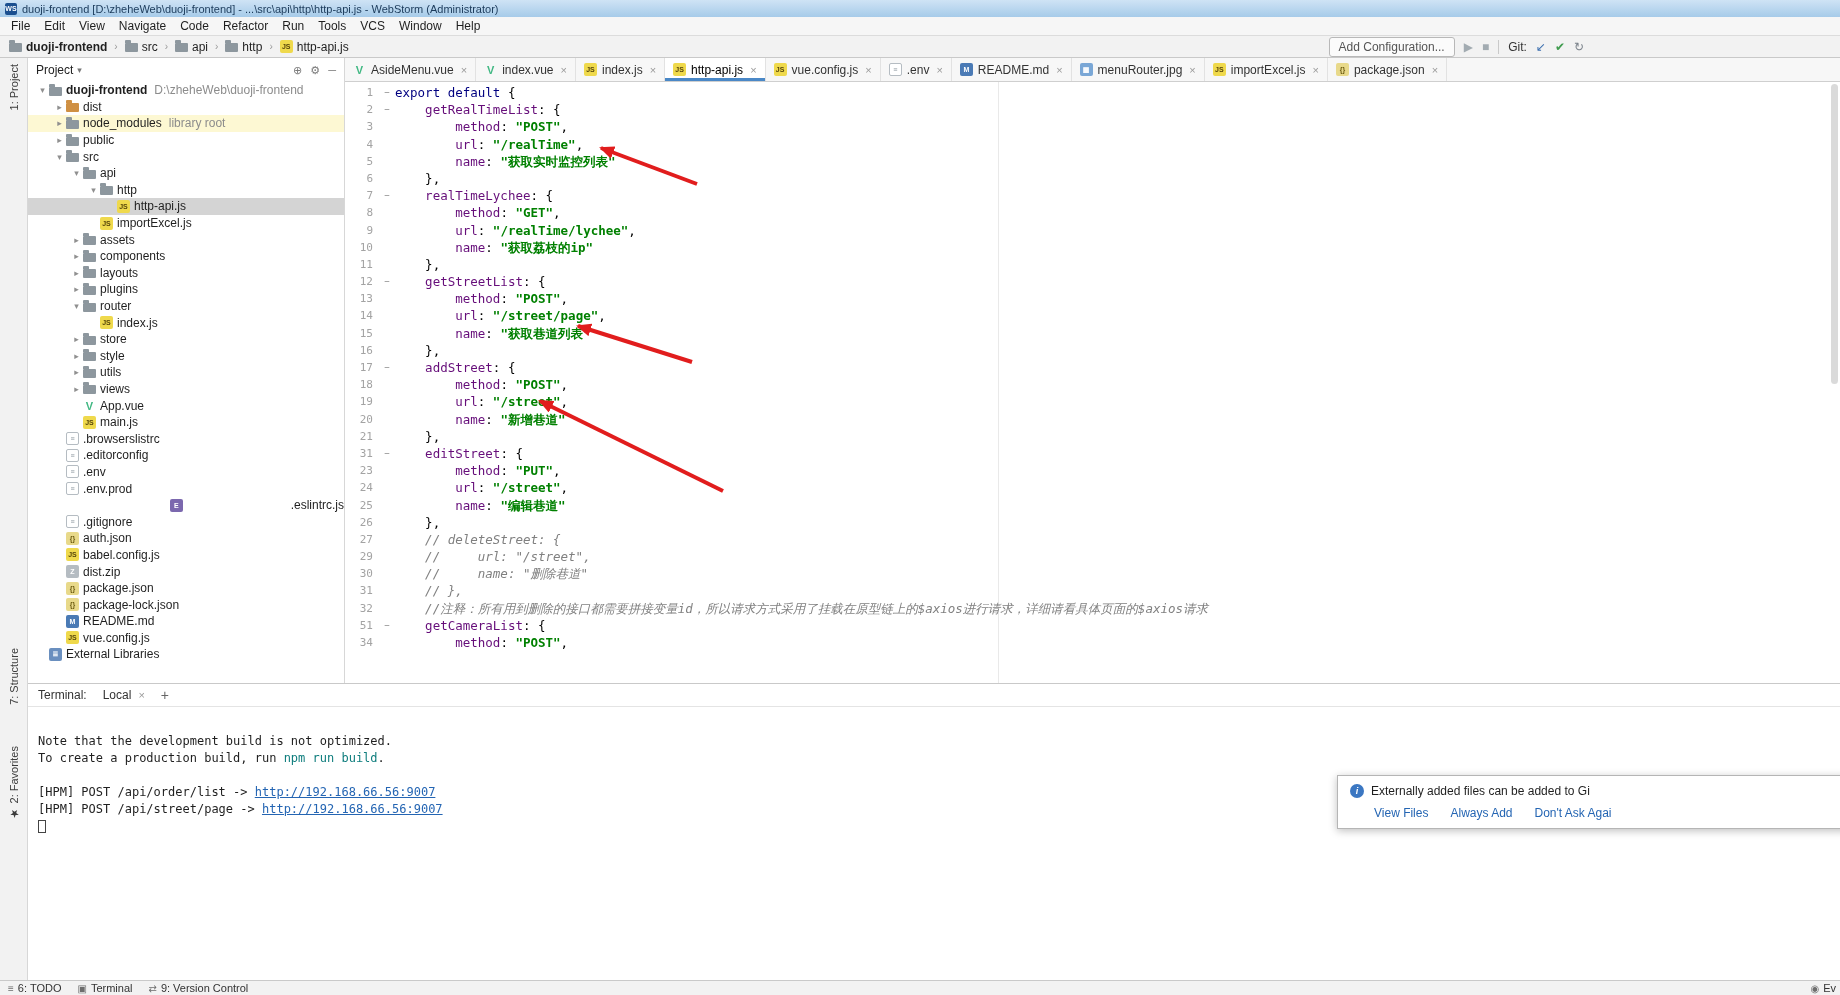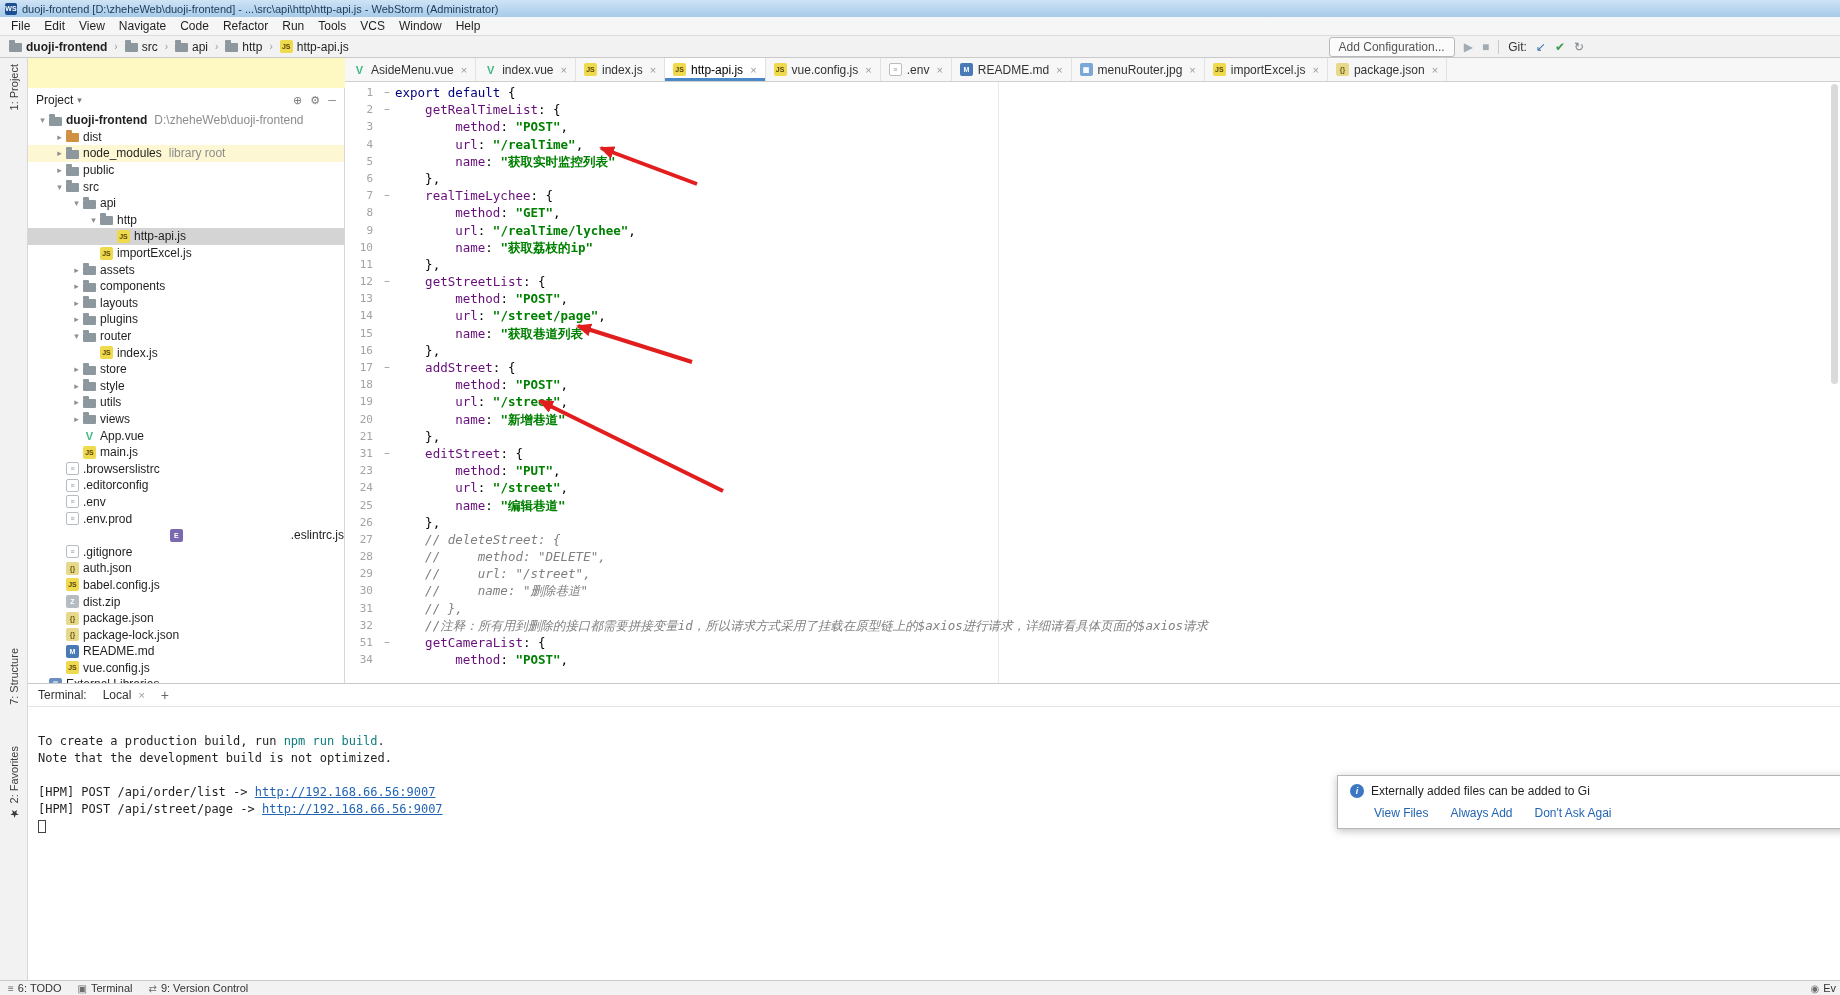--- a/index.html
+++ b/index.html
@@ -1,18 +1,18 @@
 <!DOCTYPE html>
 <html><head>
 <meta charset="utf-8">
 <style>
   * { margin:0; padding:0; box-sizing:border-box; }
   html,body { width:1840px; height:995px; }
   body { font-family:"Liberation Sans",sans-serif; font-size:12px; color:#1f1f1f; background:#fff; }
-  #root { position:relative; width:1840px; height:995px; overflow:hidden; background:#fef9c3; }
+  #root { position:relative; width:1840px; height:995px; overflow:hidden; background:#000000; }
 
   
   .titlebar { height:17px; background:linear-gradient(#cfe3f5,#a6cbe9); display:flex; align-items:center; gap:5px; padding:0 5px; font-size:11px; color:#1b3a5a; }
   .app-icon { width:12px; height:12px; background:#1b4f8f; color:#fff; font-size:7px; font-weight:bold; display:inline-flex; align-items:center; justify-content:center; border-radius:2px; }
 
   
   .menubar { height:19px; background:#f6f6f6; border-bottom:1px solid #dcdcdc; display:flex; align-items:center; padding-left:4px; }
   .menu-item { padding:1px 7px; cursor:default; }
 
   
@@ -31,21 +31,21 @@
   .workspace { display:flex; height:922px; }
   .strip { width:28px; background:#f2f2f2; border-right:1px solid #d7d7d7; display:flex; flex-direction:column; justify-content:space-between; align-items:center; padding:6px 0 60px; }
   .strip-top, .strip-bottom { display:flex; flex-direction:column; align-items:center; }
   .strip-bottom { gap:42px; margin-bottom:100px; }
   .strip-label { writing-mode:vertical-rl; transform:rotate(180deg); font-size:11px; color:#3c3c3c; cursor:pointer; white-space:nowrap; }
 
   .right-col { flex:1; display:flex; flex-direction:column; min-width:0; }
   .main-split { height:625px; display:flex; min-width:0; }
 
   
-  .project-panel { width:317px; border-right:1px solid #d7d7d7; background:#fff; display:flex; flex-direction:column;margin-top:30px; }
+  .project-panel { width:317px; border-right:1px solid #d7d7d7; background:#fff; display:flex; flex-direction:column; }
   .panel-header { height:24px; display:flex; align-items:center; gap:4px; padding:0 8px; color:#222; }
   .panel-caret { font-size:9px; color:#777; cursor:pointer; }
   .ph-icons { margin-left:auto; display:flex; gap:8px; color:#7a7a7a; }
   .ph-icons span { cursor:pointer; font-size:11px; }
   .tree { flex:1; overflow:hidden; }
   .tree-row { height:16.6px; display:flex; align-items:center; white-space:nowrap; cursor:pointer; }
   .tree-row.selected { background:#d4d4d4; }
   .tree-row.hl { background:#fdf8d3; }
   .chevron { display:inline-block; width:13px; font-size:9px; color:#8f8f8f; text-align:center; flex:0 0 13px; }
   .tlabel { margin-left:4px; }
@@ -466,21 +466,20 @@
                 <div class="code-line"><span class="line-number">18</span><span class="fold-col"></span><span class="line-text"><span class="tok-p">        </span><span class="tok-prop">method</span><span class="tok-p">: </span><span class="tok-s">"POST"</span><span class="tok-p">,</span></span></div>
                 <div class="code-line"><span class="line-number">19</span><span class="fold-col"></span><span class="line-text"><span class="tok-p">        </span><span class="tok-prop">url</span><span class="tok-p">: </span><span class="tok-s">"/street"</span><span class="tok-p">,</span></span></div>
                 <div class="code-line"><span class="line-number">20</span><span class="fold-col"></span><span class="line-text"><span class="tok-p">        </span><span class="tok-prop">name</span><span class="tok-p">: </span><span class="tok-s">"新增巷道"</span></span></div>
                 <div class="code-line"><span class="line-number">21</span><span class="fold-col"></span><span class="line-text"><span class="tok-p">    },</span></span></div>
                 <div class="code-line"><span class="line-number">31</span><span class="fold-col has-fold">−</span><span class="line-text"><span class="tok-p">    </span><span class="tok-prop">editStreet</span><span class="tok-p">: {</span></span></div>
                 <div class="code-line"><span class="line-number">23</span><span class="fold-col"></span><span class="line-text"><span class="tok-p">        </span><span class="tok-prop">method</span><span class="tok-p">: </span><span class="tok-s">"PUT"</span><span class="tok-p">,</span></span></div>
                 <div class="code-line"><span class="line-number">24</span><span class="fold-col"></span><span class="line-text"><span class="tok-p">        </span><span class="tok-prop">url</span><span class="tok-p">: </span><span class="tok-s">"/street"</span><span class="tok-p">,</span></span></div>
                 <div class="code-line"><span class="line-number">25</span><span class="fold-col"></span><span class="line-text"><span class="tok-p">        </span><span class="tok-prop">name</span><span class="tok-p">: </span><span class="tok-s">"编辑巷道"</span></span></div>
                 <div class="code-line"><span class="line-number">26</span><span class="fold-col"></span><span class="line-text"><span class="tok-p">    },</span></span></div>
                 <div class="code-line"><span class="line-number">27</span><span class="fold-col"></span><span class="line-text"><span class="tok-c">    // deleteStreet: {</span></span></div>
-                <div class="code-line"><span class="line-number">28</span><span class="fold-col"></span><span class="line-text"><span class="tok-c">    //     method: "DELETE",</span></span></div>
                 <div class="code-line"><span class="line-number">29</span><span class="fold-col"></span><span class="line-text"><span class="tok-c">    //     url: "/street",</span></span></div>
                 <div class="code-line"><span class="line-number">30</span><span class="fold-col"></span><span class="line-text"><span class="tok-c">    //     name: "删除巷道"</span></span></div>
                 <div class="code-line"><span class="line-number">31</span><span class="fold-col"></span><span class="line-text"><span class="tok-c">    // },</span></span></div>
                 <div class="code-line"><span class="line-number">32</span><span class="fold-col"></span><span class="line-text"><span class="tok-c">    //注释：所有用到删除的接口都需要拼接变量id，所以请求方式采用了挂载在原型链上的$axios进行请求，详细请看具体页面的$axios请求</span></span></div>
                 <div class="code-line"><span class="line-number">51</span><span class="fold-col has-fold">−</span><span class="line-text"><span class="tok-p">    </span><span class="tok-prop">getCameraList</span><span class="tok-p">: {</span></span></div>
                 <div class="code-line"><span class="line-number">34</span><span class="fold-col"></span><span class="line-text"><span class="tok-p">        </span><span class="tok-prop">method</span><span class="tok-p">: </span><span class="tok-s">"POST"</span><span class="tok-p">,</span></span></div>
               </div>
             <div class="ed-scrollbar">
                 <div class="thumb"></div>
               </div>
@@ -492,22 +491,22 @@
       <div class="terminal">
         <div class="term-header">
           <span>Terminal:</span>
           <span class="term-tab">
             <span>Local</span>
             <span class="tab-close">×</span>
           </span>
           <span class="term-plus">+</span>
         </div>
         <div class="term-body">
+            <div class="term-line"><span class="tseg-p">Note that the development build is not optimized.</span></div>
             <div class="term-line"><span class="tseg-p">To create a production build, run </span><span class="tseg-cmd">npm run build</span><span class="tseg-p">.</span></div>
-            <div class="term-line"><span class="tseg-p">Note that the development build is not optimized.</span></div>
             <div class="term-line"></div>
             <div class="term-line"><span class="tseg-p">[HPM] POST /api/order/list -&gt; </span><span class="tseg-link">http://192.168.66.56:9007</span></div>
             <div class="term-line"><span class="tseg-p">[HPM] POST /api/street/page -&gt; </span><span class="tseg-link">http://192.168.66.56:9007</span></div>
             <div class="term-line"><span class="term-cursor"></span></div>
           </div>
       </div>
     </div>
   </div>
 
   <div class="statusbar">

